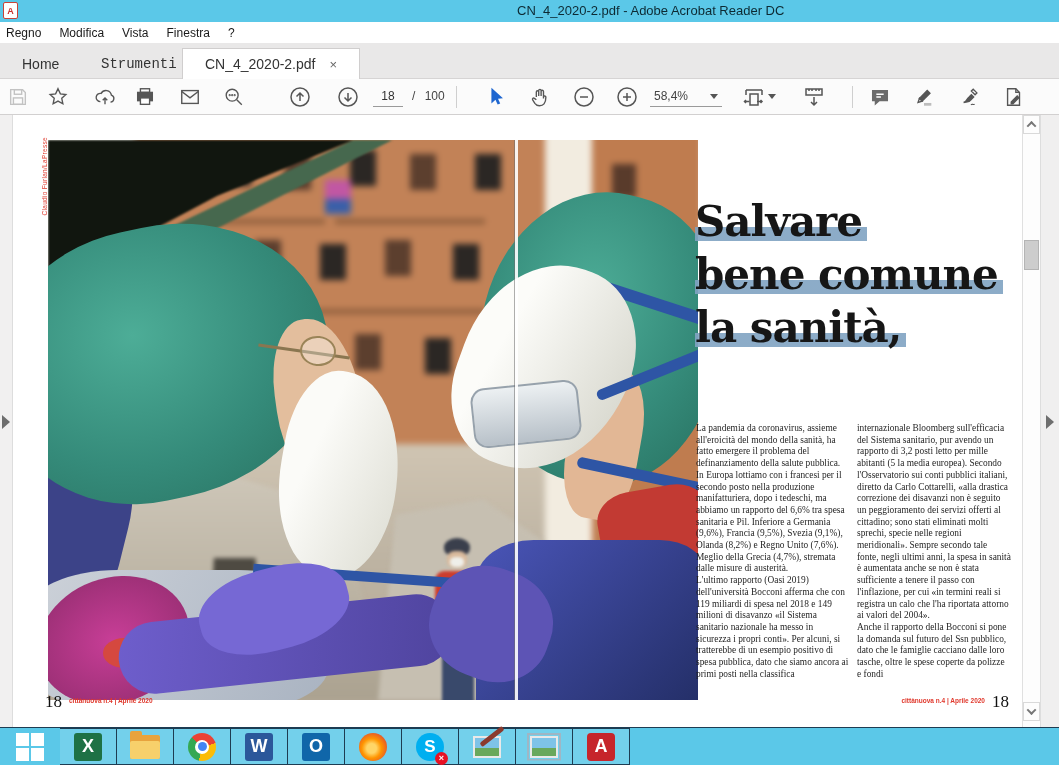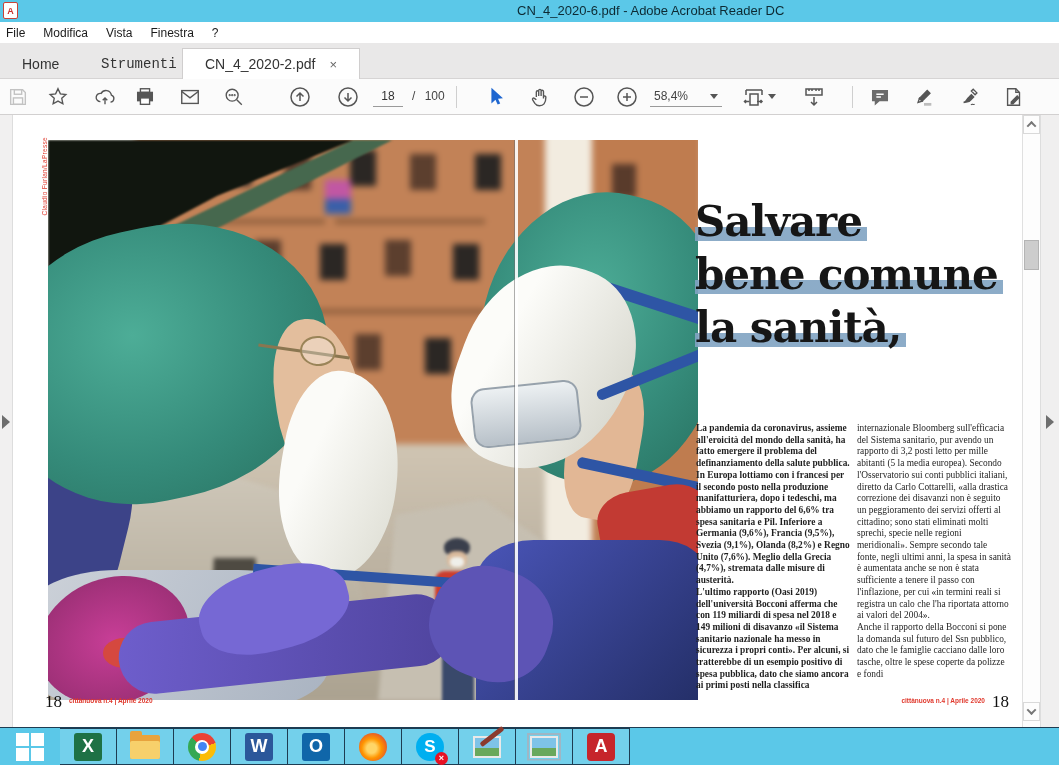--- a/index.html
+++ b/index.html
@@ -109,21 +109,21 @@
   .ph-magenta { left:-12px; top:438px; width:155px; height:125px; background:radial-gradient(#C83E97,#8E2B6B); border-radius:50%; transform:rotate(-20deg); }
   .ph-redspot { left:55px; top:498px; width:42px; height:30px; background:#D5483F; border-radius:50%; }
   .ph-gutter-shadow { left:466px; top:0; width:1px; height:560px; background:rgba(110,110,110,.55); }
   .ph-gutter { left:467px; top:0; width:3px; height:560px; background:rgba(255,255,255,.9); }
 
   
   #headline { position:absolute; left:681px; top:80px; font-family:"DejaVu Serif",serif; font-weight:bold; font-size:42px; line-height:53px; color:#161616; letter-spacing:-1px; }
   #headline span { background:linear-gradient(to bottom, transparent 62%, rgba(128,163,194,.9) 62%, rgba(128,163,194,.9) 90%, transparent 90%); padding-right:5px; }
   #subtitle { position:absolute; left:682px; top:262px; width:316px; font-size:12.5px; line-height:17px; color:#2d2d2d; }
   .bodycol { position:absolute; top:308px; width:154px; height:276px; font-family:"Liberation Serif",serif; font-size:9.4px; line-height:11.7px; color:#1f1f1f; white-space:pre-line; overflow:hidden; }
-  #col1 { left:682px;font-weight:bold; }
+  #col1 { left:682px; }
   #col2 { left:843px; }
   .footer { position:absolute; display:flex; align-items:flex-start; }
   #footer-left { left:31px; top:578px; }
   #footer-right { left:682px; top:578px; width:313px; justify-content:flex-end; }
   .pagenum { font-family:"Liberation Serif",serif; font-size:17px; color:#111; line-height:17px; }
   .foottext { font-size:6.5px; font-weight:bold; color:#E0382C; margin:4px 7px 0 7px; }
 
   
   #taskbar { position:absolute; left:0; top:727px; width:1059px; height:38px; background:#5BC8E8; border-top:1px solid #1d3c52; display:flex; align-items:stretch; }
   #start { width:60px; display:flex; align-items:center; justify-content:center; }
@@ -149,25 +149,25 @@
   .skype { width:28px; height:28px; border-radius:50%; background:#00AFF0; color:#fff; font-weight:bold; font-size:17px; display:flex; align-items:center; justify-content:center; }
   .pic { width:28px; height:22px; background:linear-gradient(180deg,#7EC3E8 55%,#69A85C 55%); border:2px solid #E9E9E9; position:relative; }
   .brush { position:absolute; left:3px; top:-4px; width:28px; height:5px; background:#8B3A2E; transform:rotate(-38deg); border-radius:2px; }
   .corners { position:absolute; inset:-5px; border:2px solid #9FB6C4; clip-path:polygon(0 0,25% 0,25% 25%,0 25%, 0 0, 100% 0, 100% 25%, 75% 25%, 75% 0, 100% 0, 100% 100%, 75% 100%, 75% 75%, 100% 75%, 100% 100%, 0 100%, 0 75%, 25% 75%, 25% 100%, 0 100%); }
 </style>
 </head>
 <body>
 
 <div id="titlebar">
   <div class="app-icon">A</div>
-  <div class="title">CN_4_2020-6.pdf - Adobe Acrobat Reader DC</div>
+  <div class="title">CN_4_2020-2.pdf - Adobe Acrobat Reader DC</div>
 </div>
 
 <div id="menubar">
-  <span>File</span>
+  <span>Regno</span>
   <span>Modifica</span>
   <span>Vista</span>
   <span>Finestra</span>
   <span>?</span>
 </div>
 
 <div id="tabbar">
   <div class="tab plain" id="tab-home">Home</div>
   <div class="tab plain" id="tab-tools">Strumenti</div>
   <div class="tab" id="tab-doc">

